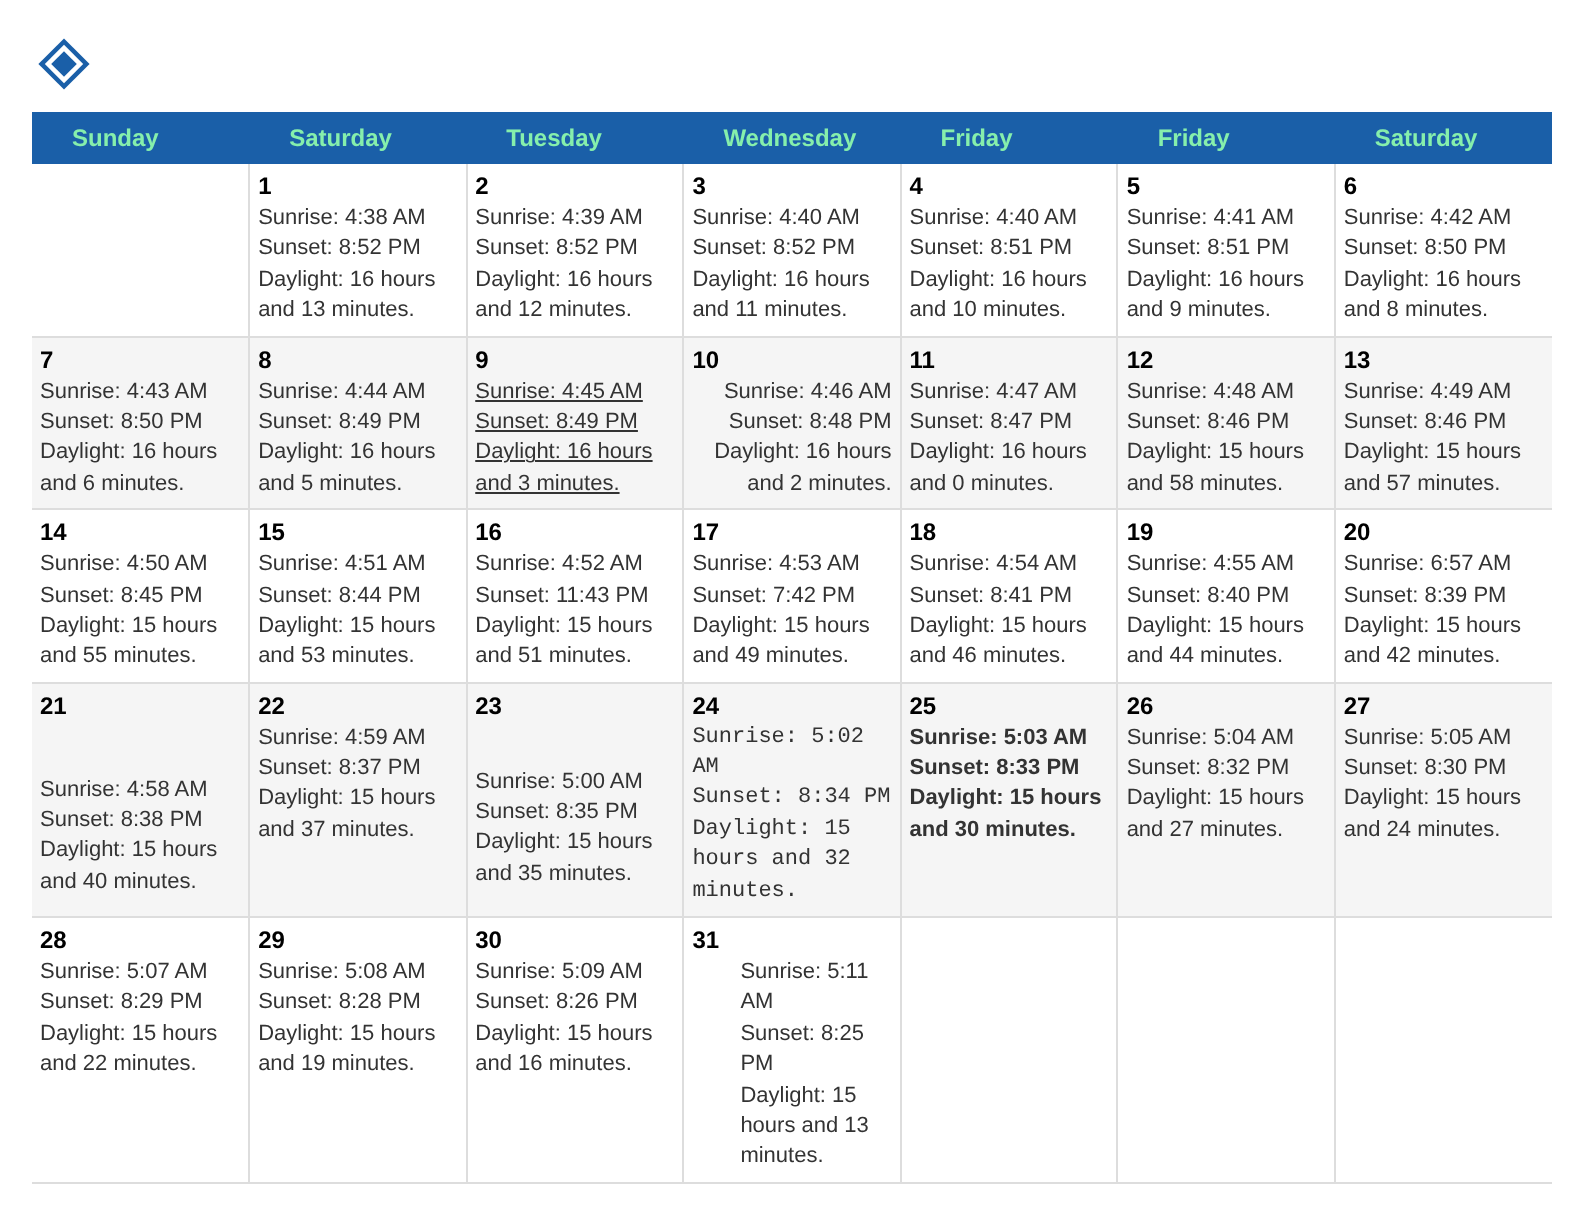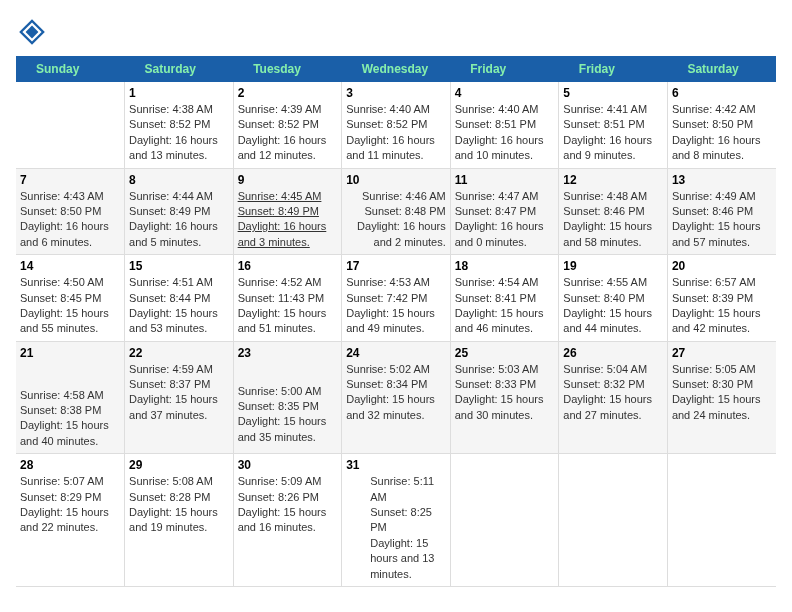--- a/index.html
+++ b/index.html
@@ -258,27 +258,27 @@
 Daylight: 15 hours and 37 minutes.</div>
         </td>
         <td>
           <span class="day-number">23</span>
           <div class="day-info" style="white-space: pre-line; margin-top: 24px;">Sunrise: 5:00 AM
 Sunset: 8:35 PM
 Daylight: 15 hours and 35 minutes.</div>
         </td>
         <td>
           <span class="day-number">24</span>
-          <div class="day-info" style="white-space: pre-line;">Sunrise: 5:02 AM
+          <div class="day-info" style="white-space: pre-line; font-family: Liberation Mono, monospace;">Sunrise: 5:02 AM
 Sunset: 8:34 PM
 Daylight: 15 hours and 32 minutes.</div>
         </td>
         <td>
           <span class="day-number">25</span>
-          <div class="day-info" style="white-space: pre-line;">Sunrise: 5:03 AM
+          <div class="day-info" style="white-space: pre-line; font-weight: bold;">Sunrise: 5:03 AM
 Sunset: 8:33 PM
 Daylight: 15 hours and 30 minutes.</div>
         </td>
         <td>
           <span class="day-number">26</span>
           <div class="day-info" style="white-space: pre-line;">Sunrise: 5:04 AM
 Sunset: 8:32 PM
 Daylight: 15 hours and 27 minutes.</div>
         </td>
         <td>

